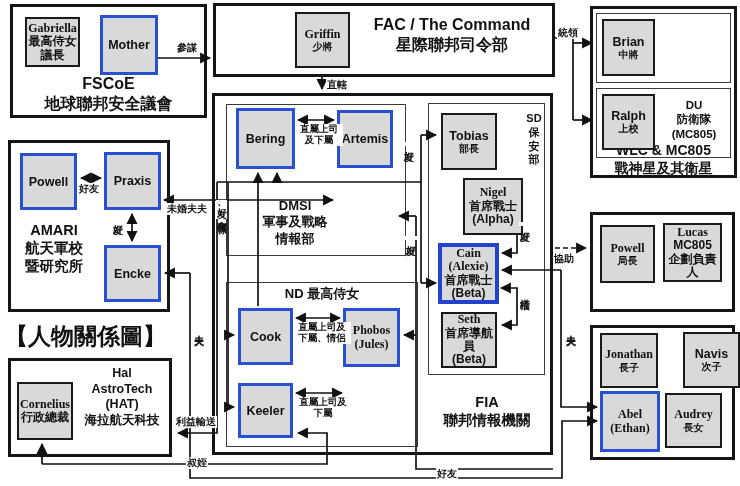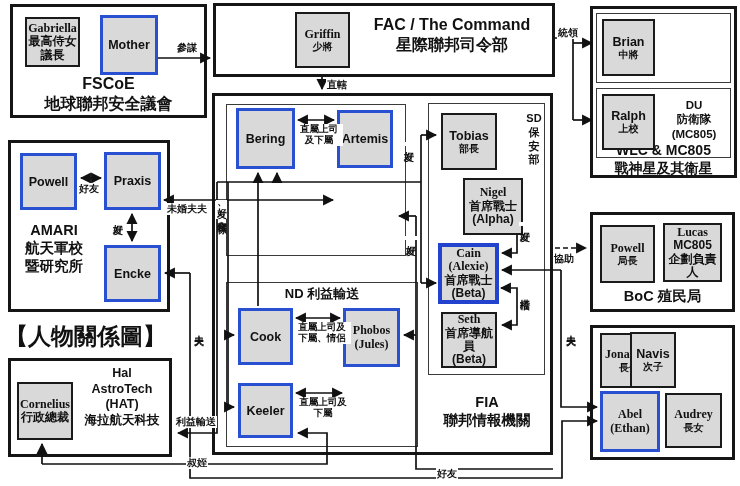--- a/index.html
+++ b/index.html
@@ -113,26 +113,28 @@
   <div class="orglabel" style="left:590px;top:142px;width:147px;font-size:14px">WLC &amp; MC805
 戰神星及其衛星</div>
   <div class="orglabel" style="left:658px;top:98px;width:72px;font-size:11.5px">DU
 防衛隊
 (MC805)</div>
   <div class="orglabel" style="left:12px;top:221px;width:84px;font-size:14.5px">AMARI
 航天軍校
 暨研究所</div>
   <div class="orglabel" style="left:422px;top:393px;width:130px;font-size:14.5px">FIA
 聯邦情報機關</div>
-  <div class="orglabel" style="left:236px;top:286px;width:172px;font-size:13px">ND 利益輸送</div>
+  <div class="orglabel" style="left:240px;top:198px;width:110px;font-size:13px">DMSI
+軍事及戰略
+情報部</div>
+  <div class="orglabel" style="left:236px;top:286px;width:172px;font-size:13px">ND 最高侍女</div>
   <div class="orglabel" style="left:520px;top:112px;width:28px;font-size:11px">SD
 保
 安
 部</div>
-  <div class="orglabel" style="left:592px;top:287px;width:141px;font-size:14.5px">BoC 殖民局</div>
   <div class="orglabel" style="left:76px;top:366px;width:92px;font-size:12.5px">Hal
 AstroTech
 (HAT)
 海拉航天科技</div>
 
   <div class="p" style="left:25px;top:17px;width:55px;height:50px">
     <span class="nm sm">Gabriella</span>
     <span class="rl xs">最高侍女
 議長</span>
   </div>
@@ -202,21 +204,21 @@
   </div>
   <div class="p" style="left:663px;top:223px;width:59px;height:59px">
     <span class="nm sm">Lucas</span>
     <span class="rl xs">MC805
 企劃負責人</span>
   </div>
   <div class="p" style="left:600px;top:333px;width:58px;height:55px">
     <span class="nm sm">Jonathan</span>
     <span class="rl">長子</span>
   </div>
-  <div class="p" style="left:630px;top:332px;width:46px;height:56px">
+  <div class="p" style="left:683px;top:332px;width:57px;height:56px">
     <span class="nm">Navis</span>
     <span class="rl">次子</span>
   </div>
   <div class="p main" style="left:600px;top:391px;width:60px;height:61px">
     <span class="nm sm">Abel
 (Ethan)</span>
   </div>
   <div class="p" style="left:665px;top:393px;width:57px;height:55px">
     <span class="nm sm">Audrey</span>
     <span class="rl">長女</span>

